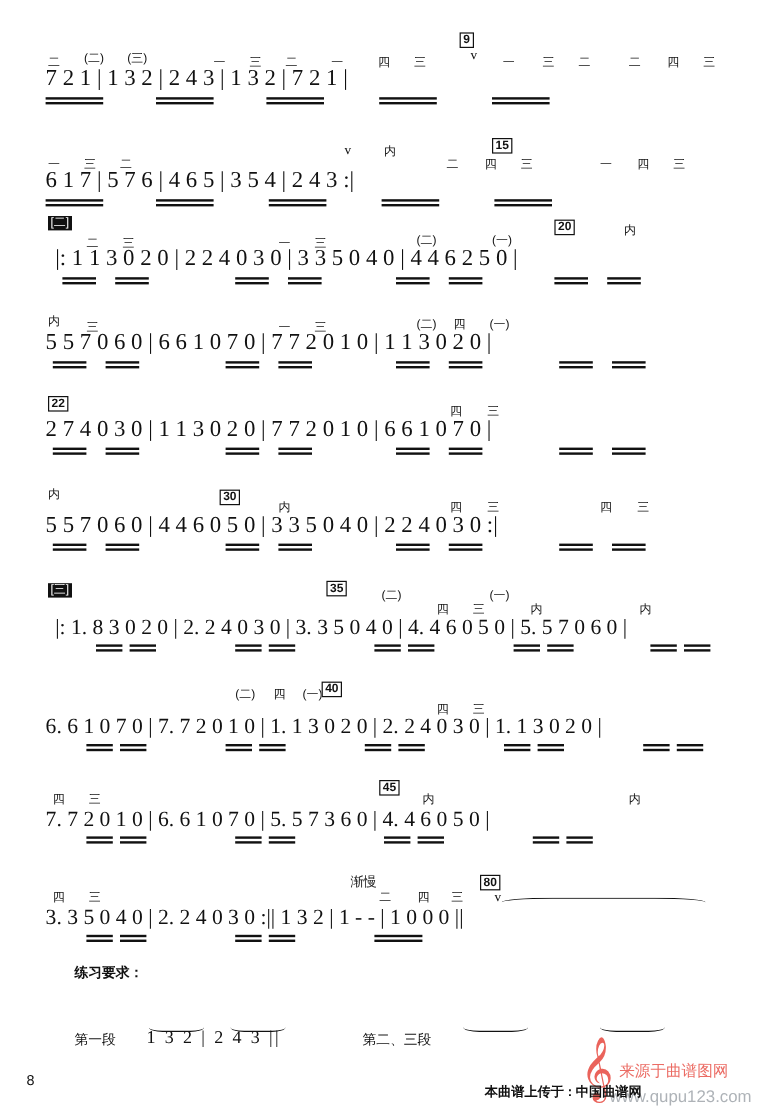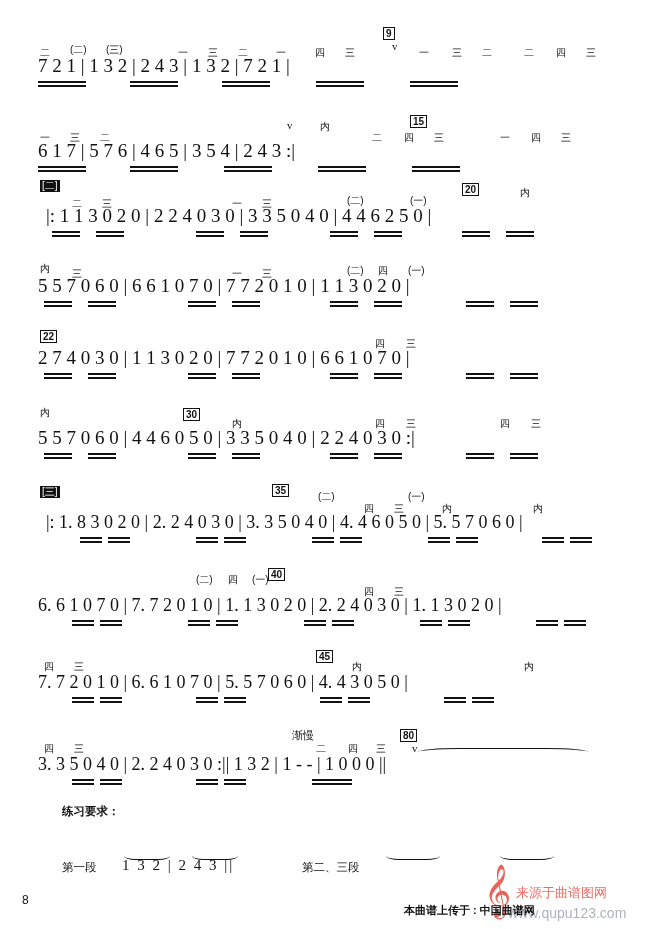--- a/index.html
+++ b/index.html
@@ -366,21 +366,21 @@
     <div class="beam" style="left:564px; top:624px; width:22px;"></div>
   </div>
 
   <div class="system">
     <div class="mnum" style="left:316px; top:650px;">45</div>
     <div class="cn" style="left:44px; top:662px;">四</div>
     <div class="cn" style="left:74px; top:662px;">三</div>
     <div class="cn" style="left:352px; top:662px;">内</div>
     <div class="cn" style="left:524px; top:662px;">内</div>
 
-    <div class="notes" style="left:38px; top:672px; font-size:18px;">7. 7 2 0 1 0 | 6. 6 1 0 7 0 | 5. 5 7 0 6 0 | 4. 4 3 0 5 0 |</div>
+    <div class="notes" style="left:38px; top:672px; font-size:18px;">7. 7 2 0 1 0 | 6. 6 1 0 7 0 | 5. 5 7 3 6 0 | 4. 4 6 0 5 0 |</div>
     <div class="beam" style="left:72px; top:697px; width:22px;"></div>
     <div class="beam" style="left:72px; top:701px; width:22px;"></div>
     <div class="beam" style="left:100px; top:697px; width:22px;"></div>
     <div class="beam" style="left:100px; top:701px; width:22px;"></div>
     <div class="beam" style="left:196px; top:697px; width:22px;"></div>
     <div class="beam" style="left:196px; top:701px; width:22px;"></div>
     <div class="beam" style="left:224px; top:697px; width:22px;"></div>
     <div class="beam" style="left:224px; top:701px; width:22px;"></div>
     <div class="beam" style="left:320px; top:697px; width:22px;"></div>
     <div class="beam" style="left:320px; top:701px; width:22px;"></div>

